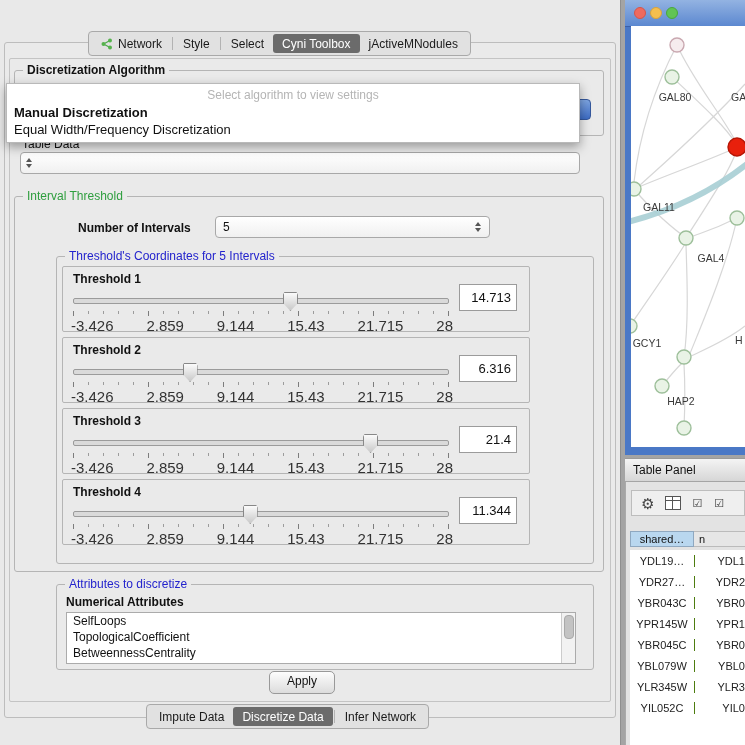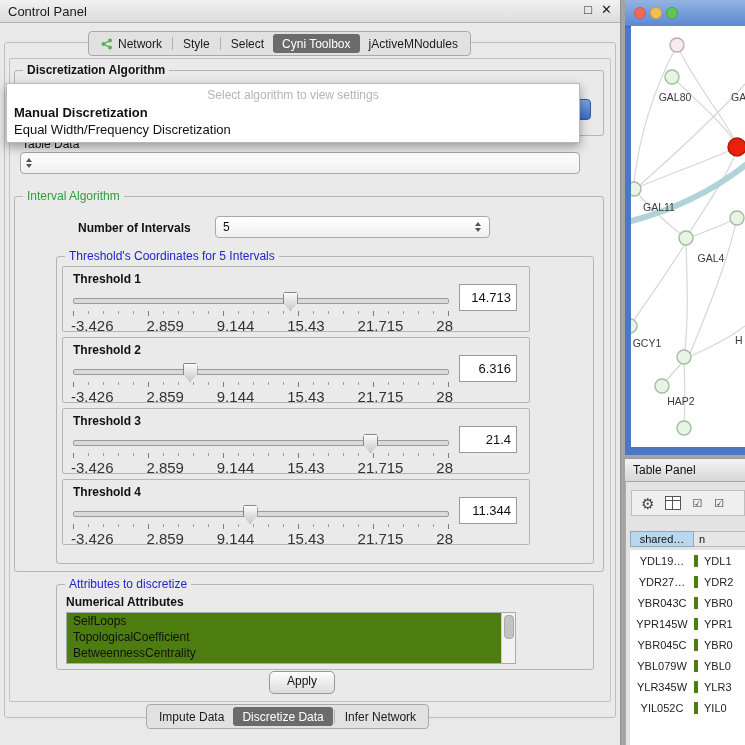--- a/index.html
+++ b/index.html
@@ -54,21 +54,21 @@
   .track{position:absolute;left:0;right:0;top:6px;height:4px;background:#dadada;border:1px solid #9b9b9b;border-radius:2px;}
   .thumb{position:absolute;top:0;width:13px;height:17px;margin-left:-7px;background:linear-gradient(#fbfbfb,#c9c9c9);border:1px solid #878787;clip-path:polygon(10% 0,90% 0,100% 14%,100% 58%,50% 100%,0 58%,0 14%);}
   .ticks{position:absolute;left:10px;top:44px;width:376px;height:5px;}
   .ticks:before{content:"";position:absolute;left:0;top:0;width:100%;height:3px;background:repeating-linear-gradient(90deg,#9c9c9c 0 1px,transparent 1px 15px);}
   .ticks:after{content:"";position:absolute;left:0;top:0;width:100%;height:5px;background:repeating-linear-gradient(90deg,#7c7c7c 0 1px,transparent 1px 75px);}
   .scale{position:absolute;left:8px;top:50px;width:382px;display:flex;justify-content:space-between;}
   .scale span{font-size:15px;color:#333;}
   .thr-value{position:absolute;left:396px;top:17px;width:58px;height:27px;border:1px solid #9b9b9b;background:#fff;font-size:13px;text-align:right;padding:0 5px 0 0;font-family:"Liberation Sans",sans-serif;color:#111;box-sizing:border-box;}
 
   
-  .attr-list{position:absolute;left:66px;top:612px;width:450px;height:52px;background:#4d7c0f;border:1px solid #ababab;overflow:hidden;box-sizing:border-box;}
+  .attr-list{position:absolute;left:66px;top:612px;width:510px;height:52px;background:#ffffff;border:1px solid #ababab;overflow:hidden;box-sizing:border-box;}
   .attr-item{font-size:12px;color:#111;line-height:16px;padding-left:6px;}
   .vscroll{position:absolute;right:0;top:0;bottom:0;width:13px;background:#f2f2f2;border-left:1px solid #ccc;}
   .vthumb{position:absolute;left:2px;top:2px;width:8px;height:22px;border-radius:4px;background:#c3c3c3;border:1px solid #a9a9a9;}
 
   .apply-btn{position:absolute;left:269px;top:671px;width:64px;height:21px;background:linear-gradient(#fdfdfd,#dcdcdc);border:1px solid #999;border-radius:5px;font-size:12px;color:#111;text-align:center;line-height:19px;}
 
   
   .net-ico{width:12px;height:12px;display:inline-block;}
 
   
@@ -89,35 +89,28 @@
   .cols-icon{width:14px;height:12px;border:1px solid #555;position:relative;background:#fff;}
   .cols-icon:before{content:"";position:absolute;left:6px;top:0;bottom:0;width:1px;background:#555;}
   .cols-icon:after{content:"";position:absolute;left:0;right:0;top:3px;height:1px;background:#555;}
   .chk{font-size:11px;color:#333;letter-spacing:1px;}
   .tp-colhead{position:absolute;top:531px;height:16px;font-size:11px;color:#111;display:flex;align-items:center;justify-content:center;box-sizing:border-box;}
   .col1h{left:630px;width:64px;background:#b9d7ef;border:1px solid #8fa8c0;}
   .col2h{left:694px;width:51px;background:#e6e6e6;border-top:1px solid #bbb;border-bottom:1px solid #bbb;justify-content:flex-start;padding-left:5px;}
   .tp-rows{position:absolute;left:630px;top:550px;width:115px;height:195px;background:#fff;overflow:hidden;}
   .tp-row{display:flex;height:21px;align-items:center;font-size:11px;color:#222;}
   .tp-c1{width:64px;text-align:center;overflow:hidden;white-space:nowrap;}
-  .tp-c2{padding-left:6px;border-left:4px solid #4d7c0f;overflow:hidden;white-space:nowrap;flex:1;}
+  .tp-c2{padding-left:6px;border-left:1px solid #4d7c0f;overflow:hidden;white-space:nowrap;flex:1;text-align:right;}
 </style>
 </head>
 <body>
 
 <div id="screen">
 
   <div class="cp">
-    <div class="cp-titlebar">
-      <span class="cp-title">Control Panel</span>
-      <span class="win-controls">
-        <span>□</span>
-        <span>✕</span>
-      </span>
-    </div>
 
     <div class="outer-border"></div>
     <div class="inner-border"></div>
 
     <div class="tabbar" style="left:88px;top:31px;">
       <div class="tab">
         <svg class="net-ico" viewBox="0 0 12 12">
           <path d="M2.5 6 L9 2.5 M2.5 6 L9 9.5" stroke="#4aa94b" stroke-width="1.2" fill="none"></path>
           <circle cx="2.5" cy="6" r="2" fill="#55b24c"></circle>
             <circle cx="9" cy="2.5" r="2" fill="#55b24c"></circle>
@@ -157,21 +150,21 @@
 
     <div class="lbl" style="left:22px;top:137px;">Table Data</div>
     <div class="combo" style="left:20px;top:152px;width:560px;">
       <span class="combo-arrows">
           <i class="arr-up"></i>
           <i class="arr-dn"></i>
         </span>
     </div>
 
     <div class="group" style="left:14px;top:196px;width:588px;height:374px;">
-      <span class="group-title t-green">Interval Algorithm</span>
+      <span class="group-title t-green">Interval Threshold</span>
     </div>
     <div class="lbl bold" style="left:78px;top:221px;">Number of Intervals</div>
     <div class="combo" style="left:215px;top:216px;width:275px;">
       <span class="combo-text">5</span>
       <span class="combo-arrows">
           <i class="arr-up"></i>
           <i class="arr-dn"></i>
         </span>
     </div>
 

